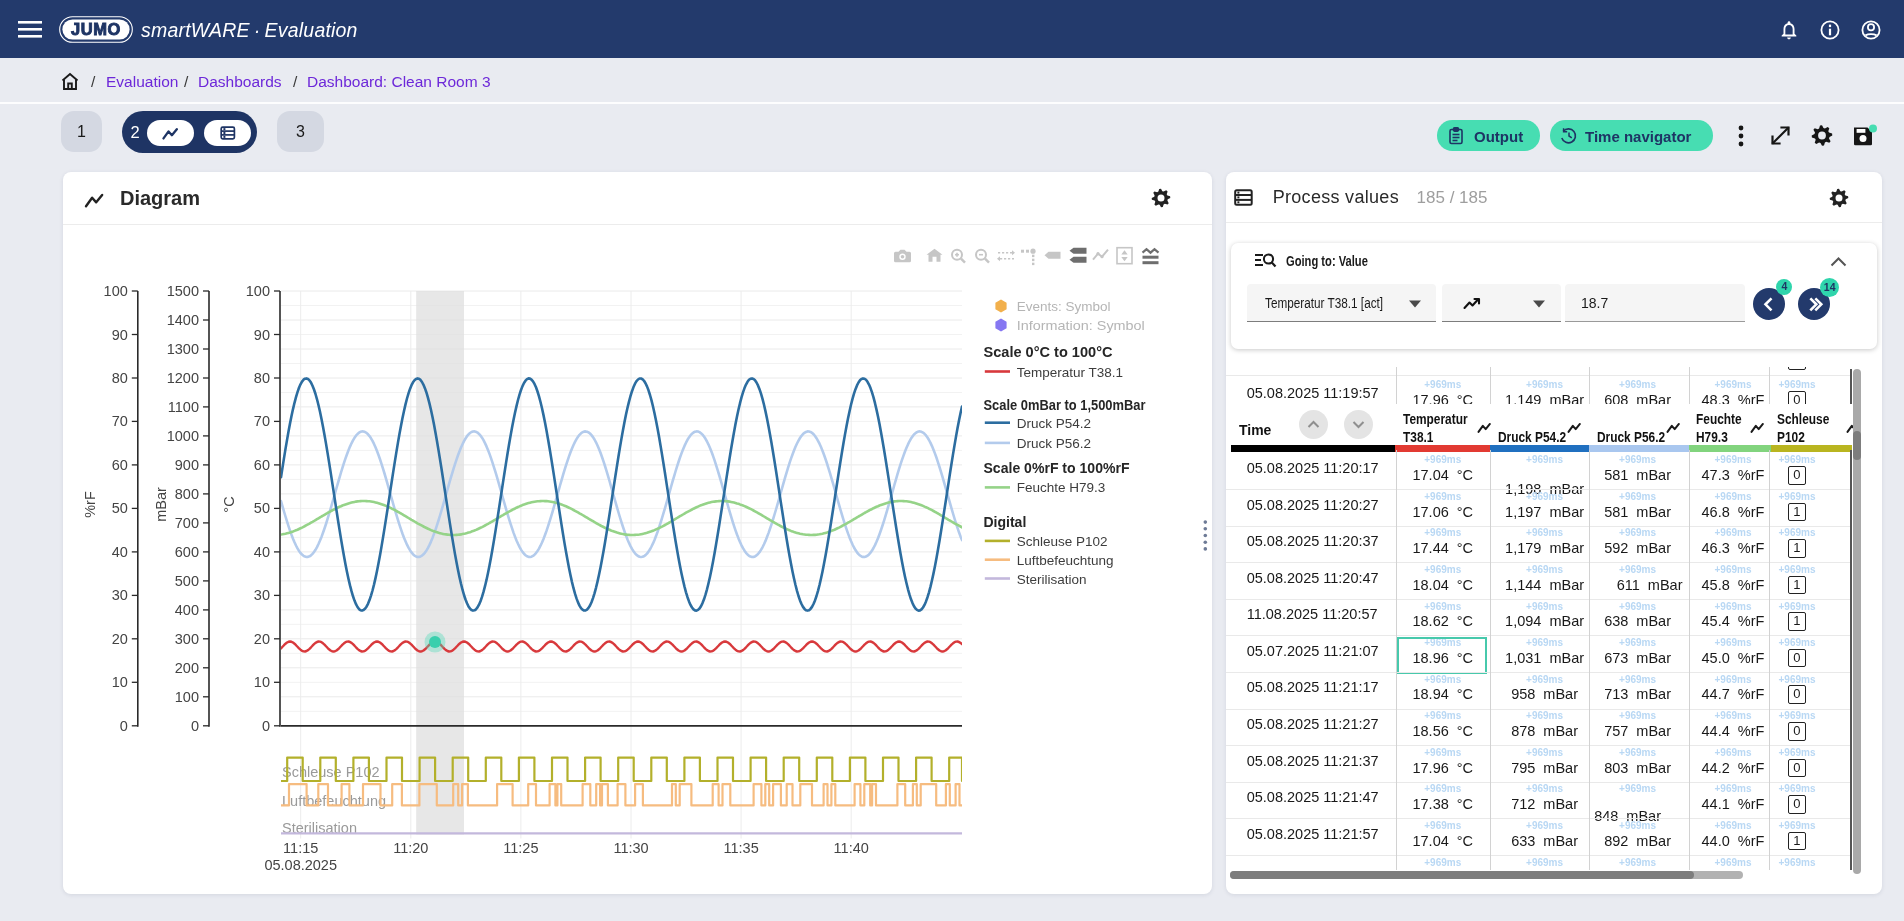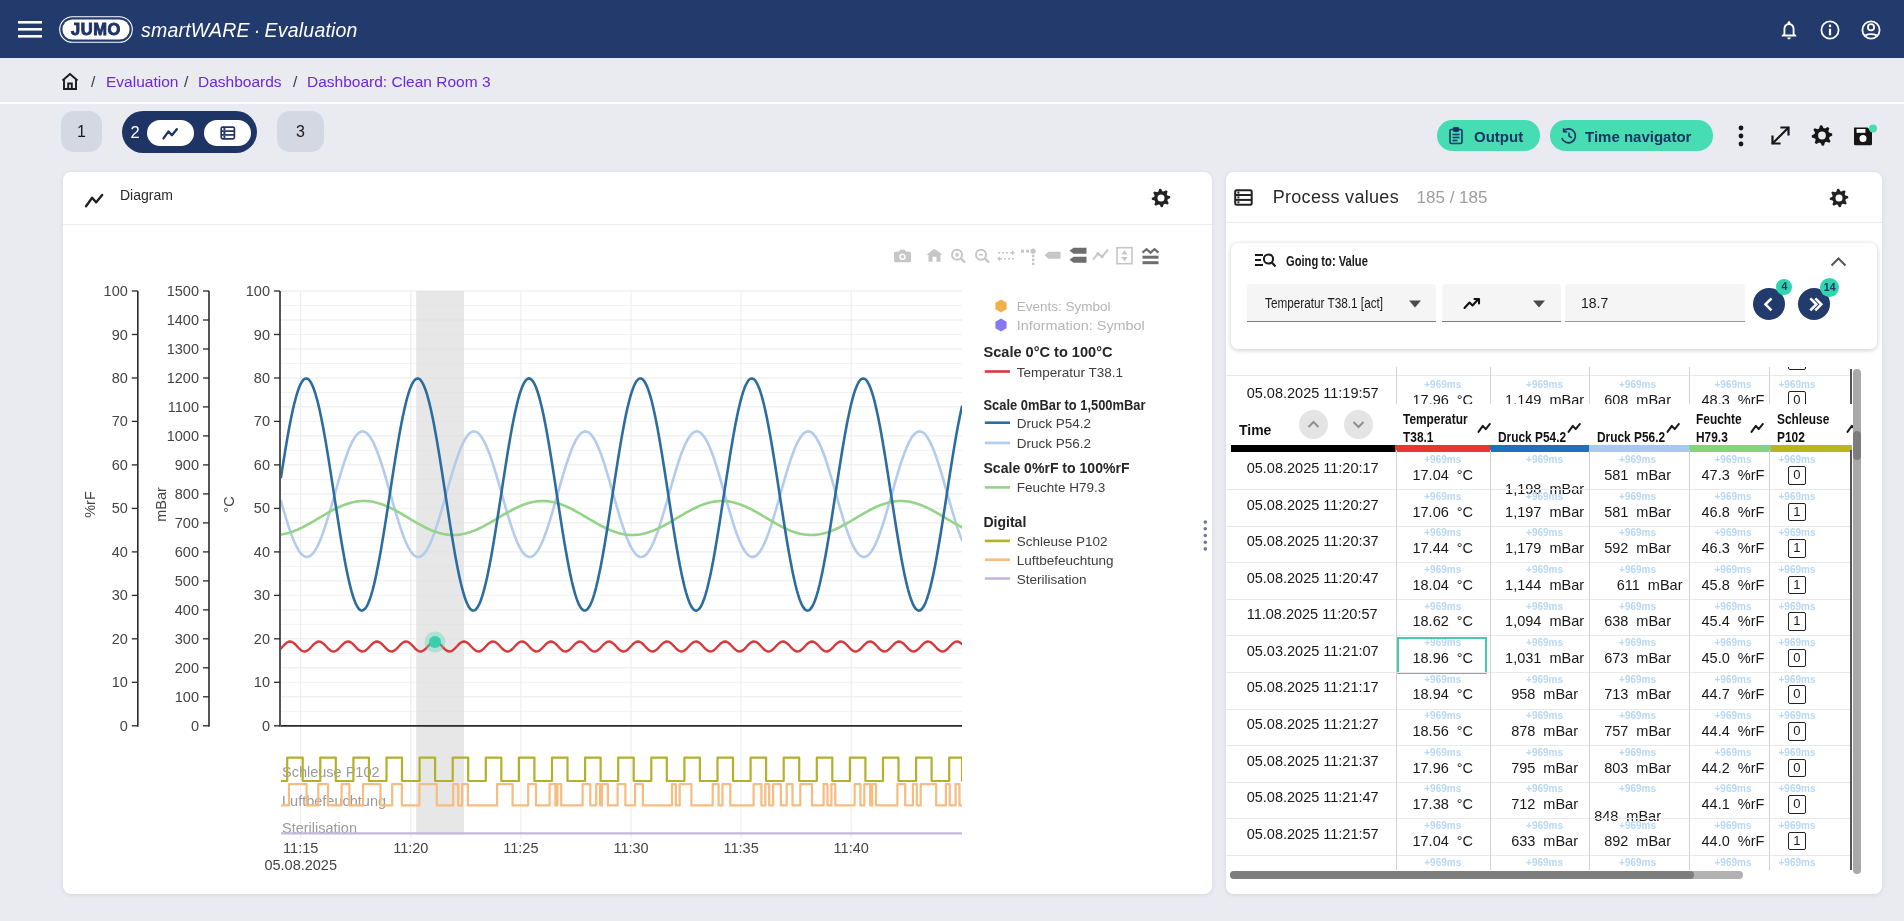--- a/index.html
+++ b/index.html
@@ -108,21 +108,21 @@
   <path fill="#161616" d="M1 3.5h13.5L19 8v12a1.3 1.3 0 0 1-1.3 1.3H2.3A1.3 1.3 0 0 1 1 20V3.5z"></path>
   <circle cx="10" cy="14.5" r="3.5" fill="#fff"></circle>
   <rect x="3.6" y="5" width="8.8" height="3.8" fill="#fff"></rect>
   <circle cx="20" cy="4.5" r="4" fill="#47ddb2"></circle>
 </svg>
 
 <div class="card" style="left:63px;top:171.5px;width:1148.8px;height:722.5px">
   <svg class="abs" style="left:21px;top:17px" width="22" height="19">
       <polyline points="2,17.259999999999998 8.120000000000001,8.760000000000002 12.2,13.350000000000001 18.15,6.04" fill="none" stroke="#222" stroke-width="2.4" stroke-linecap="round" stroke-linejoin="round"></polyline>
     </svg>
-  <div class="abs" style="left:57px;top:15px;font-size:14px;font-weight:400;color:#2a2a2a">Diagram</div>
+  <div class="abs" style="left:57px;top:15px;font-size:20px;font-weight:700;color:#2a2a2a">Diagram</div>
   <svg class="abs" style="left:1087px;top:15px" width="22" height="22" viewBox="0 0 22 22">
       <path d="M20.1,9.2 L20.3,11.0 L17.7,12.3 L17.4,13.6 L18.7,16.2 L17.6,17.6 L14.8,16.7 L13.6,17.4 L12.8,20.1 L11.0,20.3 L9.7,17.7 L8.4,17.4 L5.8,18.7 L4.4,17.6 L5.3,14.8 L4.6,13.6 L1.9,12.8 L1.7,11.0 L4.3,9.7 L4.6,8.4 L3.3,5.8 L4.4,4.4 L7.2,5.3 L8.4,4.6 L9.2,1.9 L11.0,1.7 L12.3,4.3 L13.6,4.6 L16.2,3.3 L17.6,4.4 L16.7,7.2 L17.4,8.4Z M14.5,11.0 A3.5,3.5 0 1 0 7.5,11.0 A3.5,3.5 0 1 0 14.5,11.0Z" fill="#222" fill-rule="evenodd"></path>
     </svg>
   <div class="abs" style="left:0;top:52px;width:1148.8px;height:1px;background:#ececec"></div>
   <svg style="position:absolute;left:0;top:0" width="1149" height="722" viewBox="0 0 1149 722" font-family="Liberation Sans, sans-serif">
       <line x1="218.0" y1="539.3" x2="899.0" y2="539.3" stroke="#f2f2f2" stroke-width="1"></line>
       <line x1="218.0" y1="524.8" x2="899.0" y2="524.8" stroke="#eaeaea" stroke-width="1"></line>
       <line x1="218.0" y1="510.3" x2="899.0" y2="510.3" stroke="#f2f2f2" stroke-width="1"></line>
       <line x1="218.0" y1="495.8" x2="899.0" y2="495.8" stroke="#eaeaea" stroke-width="1"></line>
       <line x1="218.0" y1="481.3" x2="899.0" y2="481.3" stroke="#f2f2f2" stroke-width="1"></line>
@@ -531,21 +531,21 @@
       <div class="val" style="left:146.6px;top:246.3px;width:140px">18.62&nbsp;&nbsp;°C</div>
       <div class="ms" style="left:258.4px;top:233.5px;width:120px">+969ms</div>
       <div class="val" style="left:248.4px;top:246.3px;width:140px">1,094&nbsp;&nbsp;mBar</div>
       <div class="ms" style="left:351.4px;top:233.5px;width:120px">+969ms</div>
       <div class="val" style="left:341.4px;top:246.3px;width:140px">638&nbsp;&nbsp;mBar</div>
       <div class="ms" style="left:446.8px;top:233.5px;width:120px">+969ms</div>
       <div class="val" style="left:436.8px;top:246.3px;width:140px">45.4&nbsp;&nbsp;%rF</div>
       <div class="ms" style="left:510.8px;top:233.5px;width:120px">+969ms</div>
       <div class="dbox" style="left:561.6px;top:245.3px">1</div>
       <div style="position:absolute;left:0;top:268.4px;width:624.3px;height:1px;background:#e9e9e9"></div>
-      <div class="ts" style="left:20.5px;top:275.8px">05.03.2025 11:21:07</div>
+      <div class="ts" style="left:20.5px;top:275.8px">05.07.2025 11:21:07</div>
       <div class="ms" style="left:156.6px;top:270.0px;width:120px">+969ms</div>
       <div class="val" style="left:146.6px;top:282.8px;width:140px">18.96&nbsp;&nbsp;°C</div>
       <div class="ms" style="left:258.4px;top:270.0px;width:120px">+969ms</div>
       <div class="val" style="left:248.4px;top:282.8px;width:140px">1,031&nbsp;&nbsp;mBar</div>
       <div class="ms" style="left:351.4px;top:270.0px;width:120px">+969ms</div>
       <div class="val" style="left:341.4px;top:282.8px;width:140px">673&nbsp;&nbsp;mBar</div>
       <div class="ms" style="left:446.8px;top:270.0px;width:120px">+969ms</div>
       <div class="val" style="left:436.8px;top:282.8px;width:140px">45.0&nbsp;&nbsp;%rF</div>
       <div class="ms" style="left:510.8px;top:270.0px;width:120px">+969ms</div>
       <div class="dbox" style="left:561.6px;top:281.8px">0</div>

